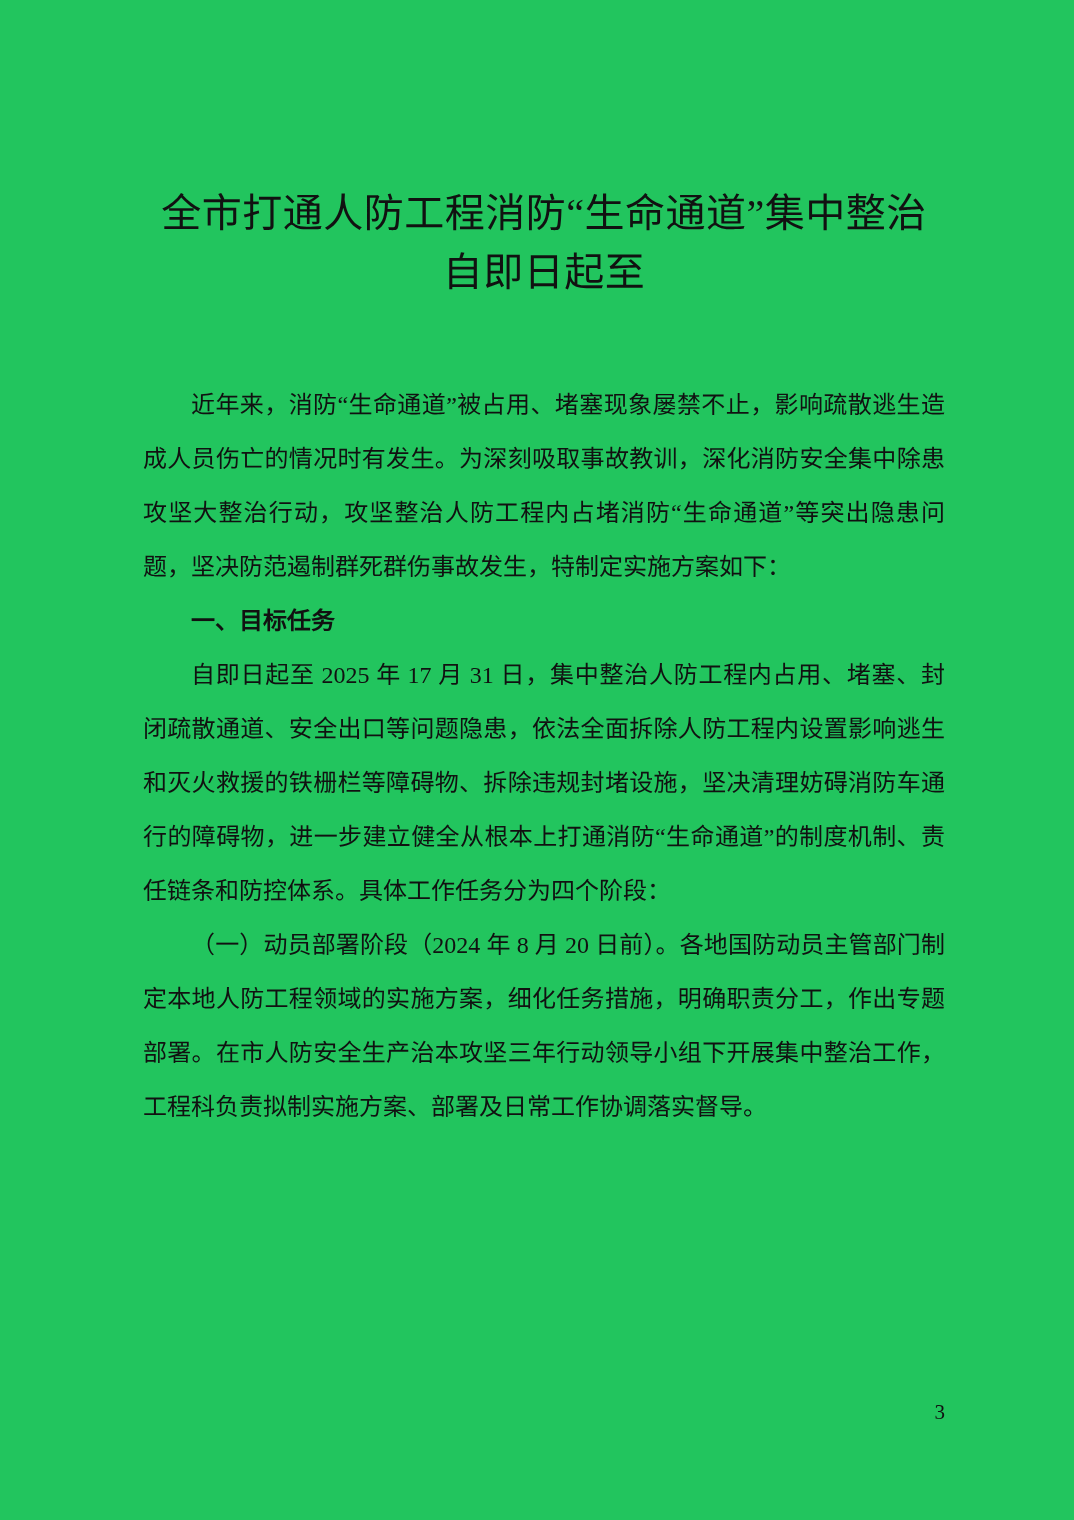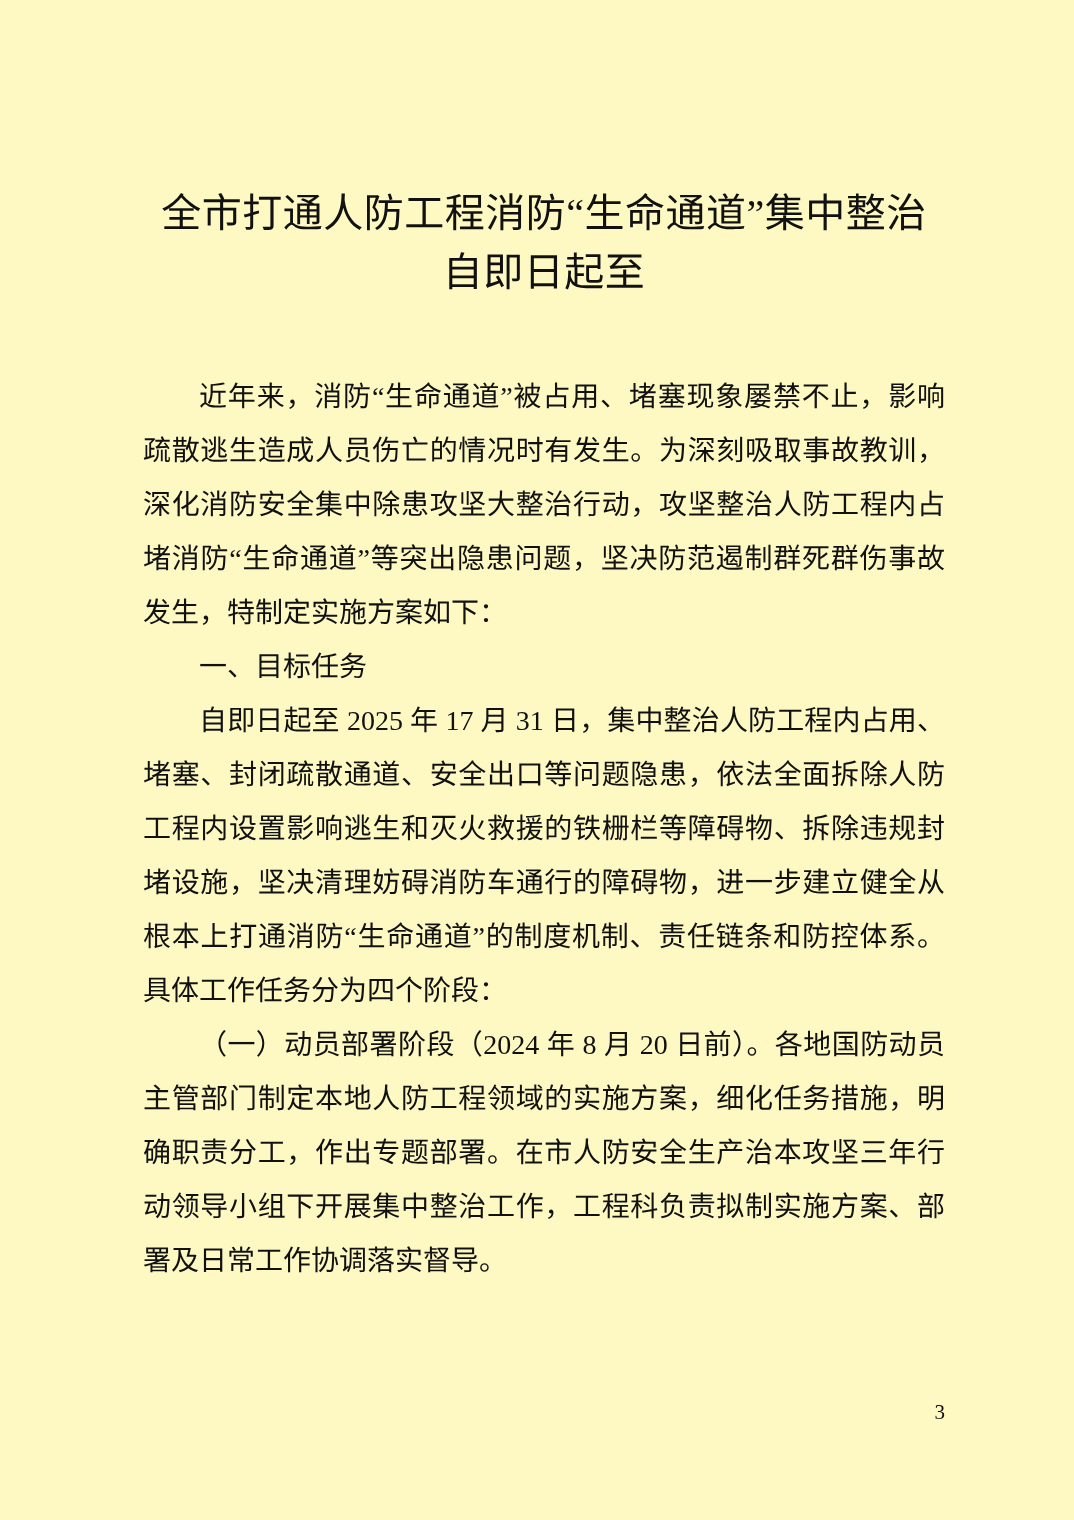--- a/index.html
+++ b/index.html
@@ -4,21 +4,21 @@
 <style>
   html, body {
     margin: 0;
     padding: 0;
     background: #ffffff;
   }
   .page {
     position: relative;
     width: 1074px;
     height: 1520px;
-    background: #fef9c3;
+    background: #22c55e;
     color: #111111;
     font-family: "Liberation Serif", "DejaVu Serif", serif;
     overflow: hidden;
   }
   .doc-title {
     position: absolute;
     top: 184px;
     left: 143px;
     width: 802px;
     margin: 0;
@@ -26,33 +26,33 @@
     line-height: 59px;
     font-weight: normal;
     text-align: center;
     letter-spacing: 0.5px;
   }
   .doc-title .title-line {
     display: block;
   }
   .doc-body {
     position: absolute;
-    top: 370px;
+    top: 378px;
     left: 143px;
     width: 802px;
-    font-size: 28px;
+    font-size: 24px;
     line-height: 54px;
     text-align: justify;
   }
   .para {
     margin: 0;
     text-indent: 2em;
   }
   .para.heading {
-    font-weight: normal;
+    font-weight: bold;
     text-align: left;
   }
   .page-number {
     position: absolute;
     top: 1398px;
     left: 143px;
     width: 802px;
     text-align: right;
     font-size: 21px;
     line-height: 28px;

